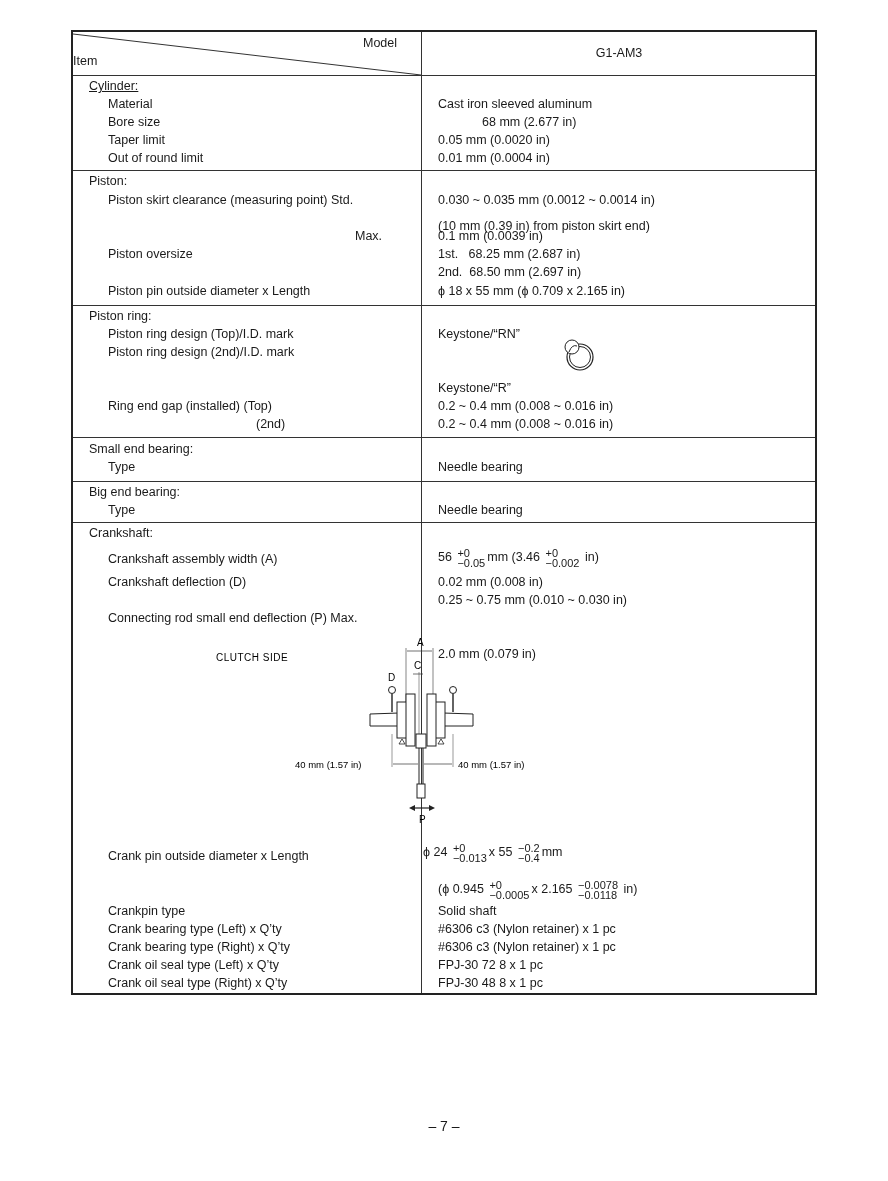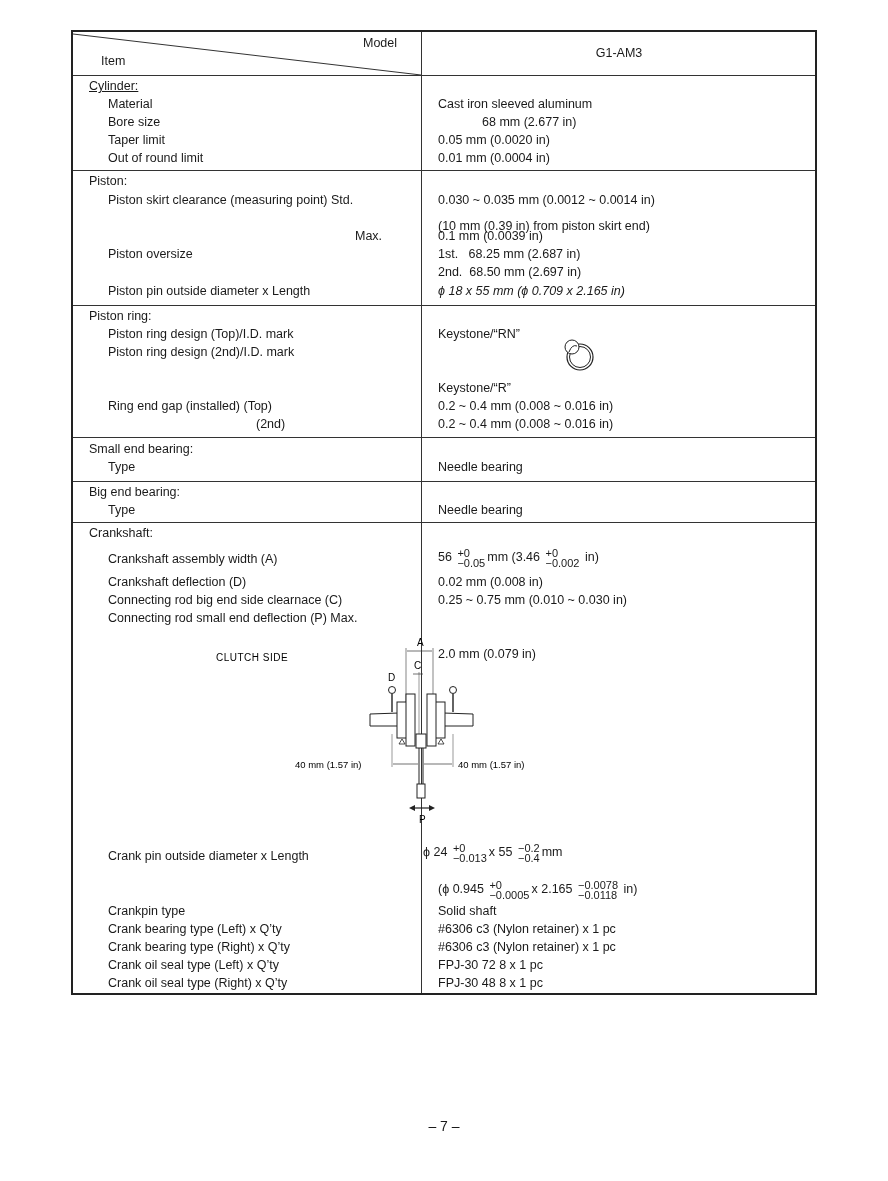--- a/index.html
+++ b/index.html
@@ -17,21 +17,21 @@
 </head>
 <body>
 
 <div class="tbl">
   <svg class="diag" width="348" height="44">
     <line x1="0" y1="2" x2="348" y2="43" stroke="#333" stroke-width="1"></line>
   </svg>
   <div class="vline"></div>
 
   <div class="t" style="left:290px; top:2px;">Model</div>
-  <div class="t" style="left:28px; top:20px;">Item</div>
+  <div class="t" style="left:0; top:20px;">Item</div>
   <div class="t" style="left:348px; width:396px; text-align:center; top:12px;">G1-AM3</div>
   <div class="hline" style="top:43px;"></div>
 
   <div class="t" style="left:16px; top:45px;text-decoration:underline;">Cylinder:</div>
   <div class="t" style="left:35px; top:63px;">Material</div>
   <div class="t" style="left:365px; top:63px;">Cast iron sleeved aluminum</div>
   <div class="t" style="left:35px; top:81px;">Bore size</div>
   <div class="t" style="left:365px; top:81px;margin-left:44px;">68 mm (2.677 in)</div>
   <div class="t" style="left:35px; top:99px;">Taper limit</div>
   <div class="t" style="left:365px; top:99px;">0.05 mm (0.0020 in)</div>
@@ -42,21 +42,21 @@
   <div class="t" style="left:16px; top:140px;">Piston:</div>
   <div class="t" style="left:35px; top:159px;">Piston skirt clearance (measuring point) Std.</div>
   <div class="t" style="left:365px; top:159px;">0.030 ~ 0.035 mm (0.0012 ~ 0.0014 in)</div>
   <div class="t" style="left:365px; top:177px;margin-top:8px;">(10 mm (0.39 in) from piston skirt end)</div>
   <div class="t" style="left:282px; top:195px;">Max.</div>
   <div class="t" style="left:365px; top:195px;">0.1 mm (0.0039 in)</div>
   <div class="t" style="left:35px; top:213px;">Piston oversize</div>
   <div class="t" style="left:365px; top:213px; white-space:pre;">1st.   68.25 mm (2.687 in)</div>
   <div class="t" style="left:365px; top:231px; white-space:pre;">2nd.  68.50 mm (2.697 in)</div>
   <div class="t" style="left:35px; top:250px;">Piston pin outside diameter x Length</div>
-  <div class="t" style="left:365px; top:250px;font-style:italic;">ϕ 18 x 55 mm (ϕ 0.709 x 2.165 in)</div>
+  <div class="t" style="left:365px; top:250px;">ϕ 18 x 55 mm (ϕ 0.709 x 2.165 in)</div>
   <div class="hline" style="top:273px;"></div>
 
   <div class="t" style="left:16px; top:275px;">Piston ring:</div>
   <div class="t" style="left:35px; top:293px;">Piston ring design (Top)/I.D. mark</div>
   <div class="t" style="left:365px; top:293px;">Keystone/“RN”</div>
   <div class="t" style="left:35px; top:311px;">Piston ring design (2nd)/I.D. mark</div>
   <svg style="position:absolute; left:485px; top:302px;" width="40" height="40">
     <circle cx="22" cy="23" r="13" fill="none" stroke="#222" stroke-width="1.2"></circle>
     <circle cx="22" cy="23" r="10.5" fill="none" stroke="#222" stroke-width="1"></circle>
     <circle cx="14" cy="13" r="7" fill="#fff" stroke="#222" stroke-width="1"></circle>
@@ -82,21 +82,20 @@
   <div class="t" style="left:16px; top:492px;">Crankshaft:</div>
   <div class="t" style="left:35px; top:518px;">Crankshaft assembly width (A)</div>
   <div class="t" style="left:365px; top:512px; line-height:26px;">
     <span>56</span>
     <span class="sup"><span>+0</span><span>−0.05</span></span><span>mm (3.46</span>
     <span class="sup"><span>+0</span><span>−0.002</span></span>
     <span>in)</span>
   </div>
   <div class="t" style="left:35px; top:541px;">Crankshaft deflection (D)</div>
   <div class="t" style="left:365px; top:541px;">0.02 mm (0.008 in)</div>
-  <div class="t" style="left:35px; top:559px;">Connecting rod big end side clearnace (C)</div>
   <div class="t" style="left:365px; top:559px;">0.25 ~ 0.75 mm (0.010 ~ 0.030 in)</div>
   <div class="t" style="left:35px; top:577px;">Connecting rod small end deflection (P) Max.</div>
   <div class="t" style="left:365px; top:577px;margin-top:36px;">2.0 mm (0.079 in)</div>
 
   <svg style="position:absolute; left:130px; top:602px;" width="380" height="190">
     <text x="13" y="27" font-size="10" letter-spacing="0.5">CLUTCH SIDE</text>
 
     <text x="214" y="12" font-size="10">A</text>
     <line x1="203" y1="14" x2="203" y2="100" stroke="#333" stroke-width="0.6"></line>
     <line x1="230" y1="14" x2="230" y2="100" stroke="#333" stroke-width="0.6"></line>

